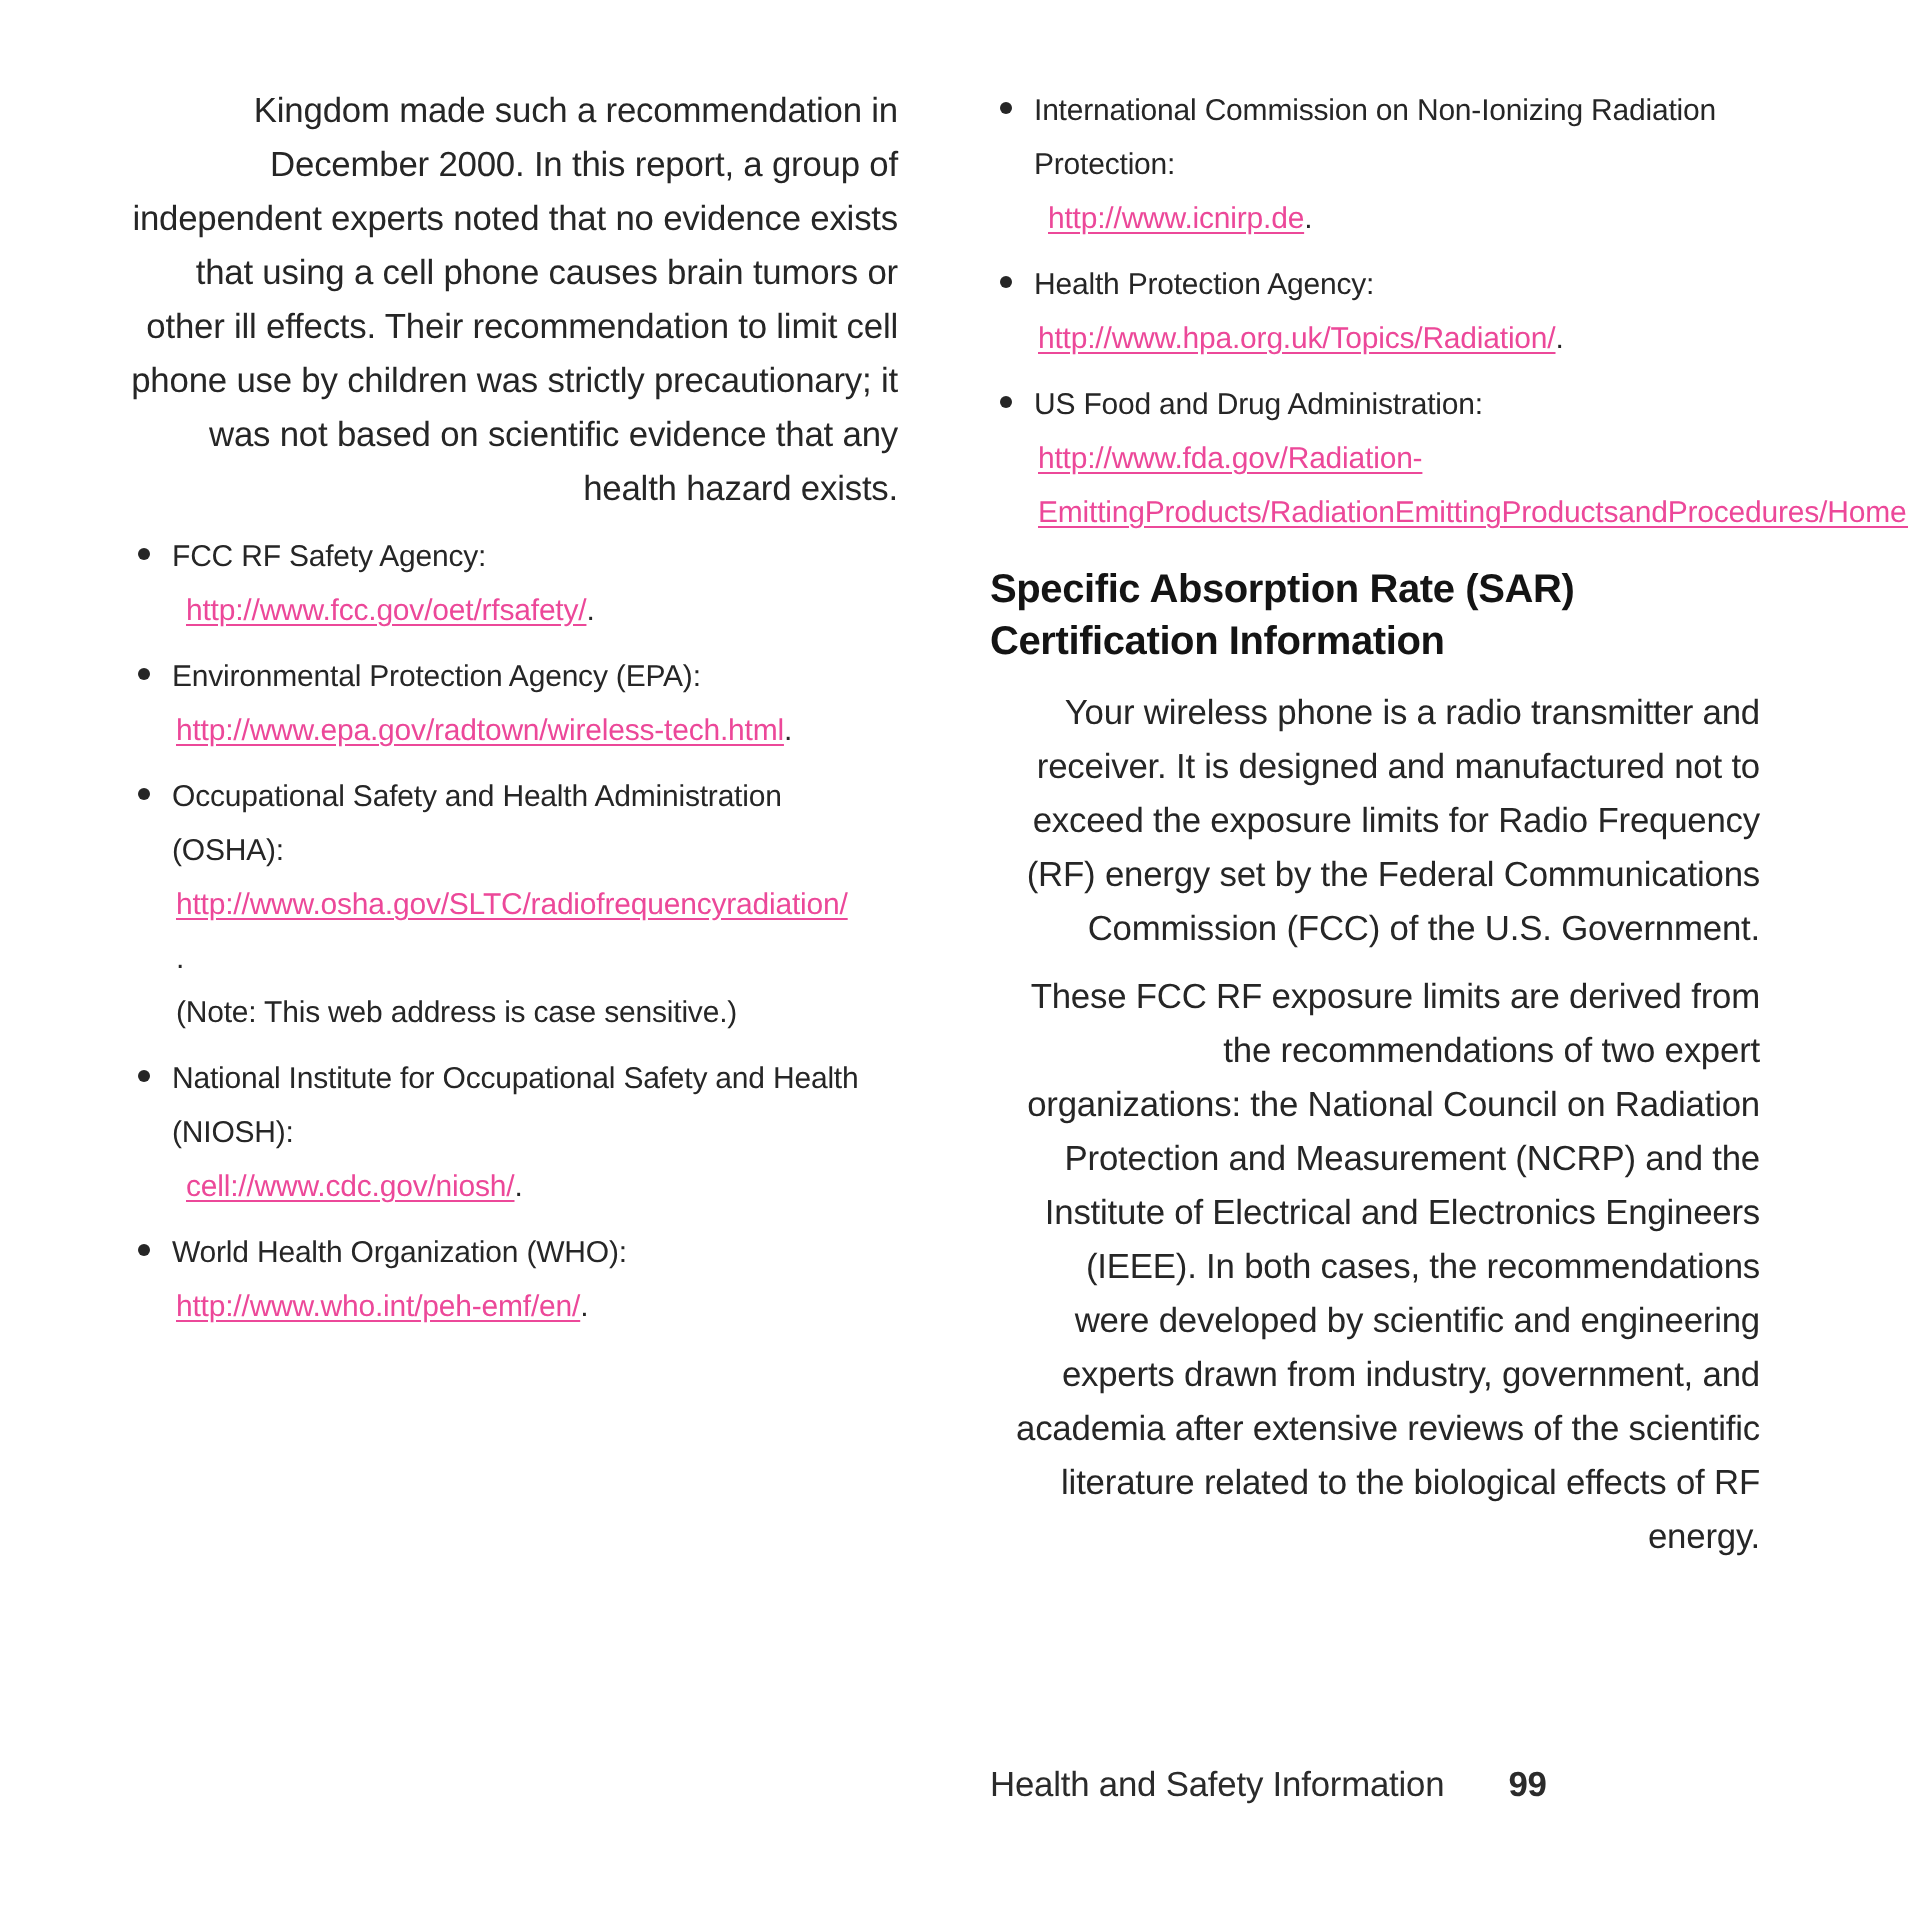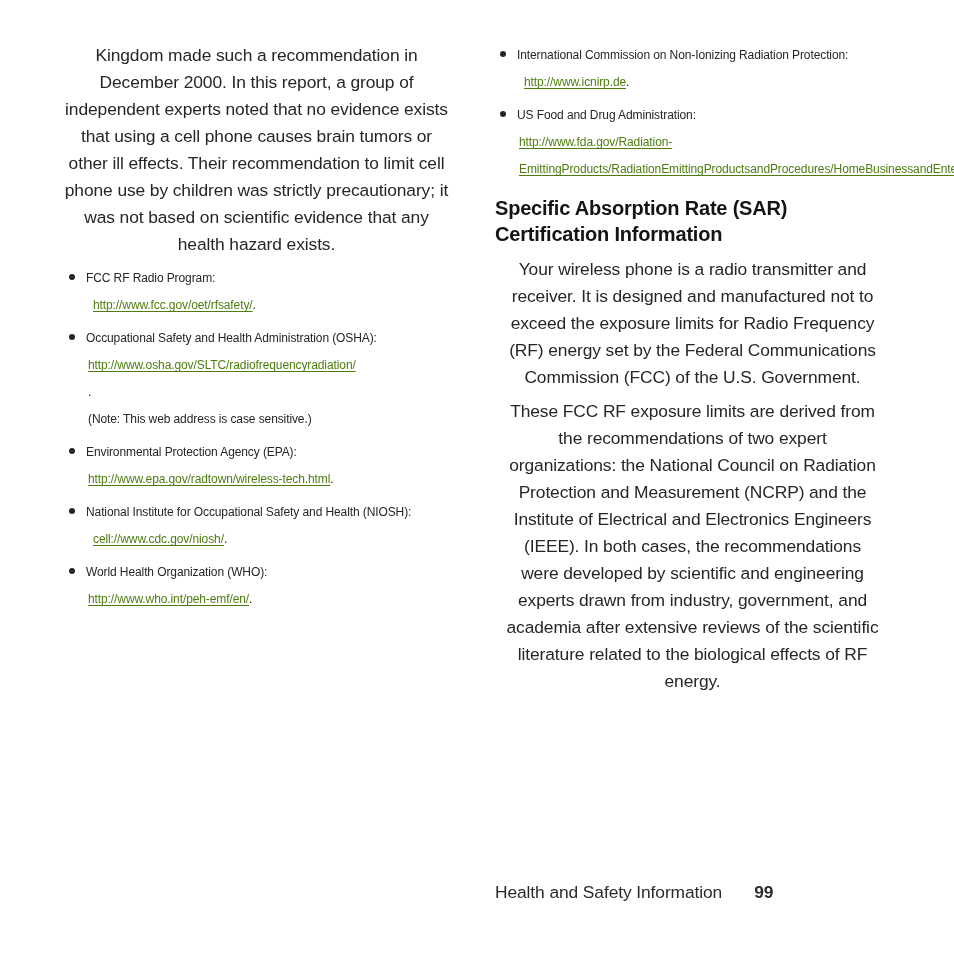--- a/index.html
+++ b/index.html
@@ -27,30 +27,30 @@
     width: 385px;
   }
   #col-left  { left: 64px; }
   #col-right { left: 495px; }
 
   .para {
     font-size: 17.4px;
     line-height: 27px;
     letter-spacing: -0.1px;
     margin: 0 0 7px 0;
-    text-align: center;
+    text-align: right;
     word-spacing: 0px;
   }
   .para.indented { margin-left: 10px; width: 375px; }
 
   .bullet-item {
     position: relative;
     padding-left: 22px;
     margin: 0 0 6px 0;
-    font-size: 12px;
+    font-size: 15px;
     line-height: 27px;
     letter-spacing: -0.1px;
   }
   .bullet-item .dot {
     position: absolute;
     left: 5px;
     top: 9px;
     width: 6px;
     height: 6px;
     background: #262626;
@@ -58,21 +58,21 @@
   }
   .bullet-label { display: block; }
   .url-line {
     display: block;
     padding-left: 2px;
   }
   .url-line.extra-indent { padding-left: 7px; }
   .url {
     text-decoration: underline;
     text-underline-offset: 2px;
-    color: #4d7c0f;
+    color: #ec4899;
   }
 
   .section-heading {
     font-size: 20px;
     line-height: 26px;
     font-weight: bold;
     letter-spacing: -0.2px;
     margin: 12px 0 9px 0;
     color: #141414;
   }
@@ -102,36 +102,36 @@
 <body>
 
 <div id="page">
 
   <div class="column" id="col-left">
 
     <p class="para">Kingdom made such a recommendation in December 2000. In this report, a group of independent experts noted that no evidence exists that using a cell phone causes brain tumors or other ill effects. Their recommendation to limit cell phone use by children was strictly precautionary; it was not based on scientific evidence that any health hazard exists.</p>
 
     <div class="bullet-item">
       <span class="dot"></span>
-      <span class="bullet-label">FCC RF Radio Program:</span>
+      <span class="bullet-label">FCC RF Safety Agency:</span>
       <span class="url-line extra-indent"><a class="url" href="#">http://www.fcc.gov/oet/rfsafety/</a><span>.</span></span>
+    </div>
+
+    <div class="bullet-item">
+      <span class="dot"></span>
+      <span class="bullet-label">Environmental Protection Agency (EPA):</span>
+      <span class="url-line"><a class="url" href="#">http://www.epa.gov/radtown/wireless-tech.html</a><span>.</span></span>
     </div>
 
     <div class="bullet-item">
       <span class="dot"></span>
       <span class="bullet-label">Occupational Safety and Health Administration (OSHA):</span>
       <span class="url-line"><a class="url" href="#">http://www.osha.gov/SLTC/radiofrequencyradiation/</a></span>
       <span class="url-line">.</span>
       <span class="url-line">(Note: This web address is case sensitive.)</span>
-    </div>
-
-    <div class="bullet-item">
-      <span class="dot"></span>
-      <span class="bullet-label">Environmental Protection Agency (EPA):</span>
-      <span class="url-line"><a class="url" href="#">http://www.epa.gov/radtown/wireless-tech.html</a><span>.</span></span>
     </div>
 
     <div class="bullet-item">
       <span class="dot"></span>
       <span class="bullet-label">National Institute for Occupational Safety and Health (NIOSH):</span>
       <span class="url-line extra-indent"><a class="url" href="#">cell://www.cdc.gov/niosh/</a><span>.</span></span>
     </div>
 
     <div class="bullet-item">
       <span class="dot"></span>
@@ -142,20 +142,25 @@
   </div>
 
   <div class="column" id="col-right">
 
     <div class="bullet-item">
       <span class="dot"></span>
       <span class="bullet-label">International Commission on Non-Ionizing Radiation Protection:</span>
       <span class="url-line extra-indent"><a class="url" href="#">http://www.icnirp.de</a><span>.</span></span>
     </div>
 
+    <div class="bullet-item">
+      <span class="dot"></span>
+      <span class="bullet-label">Health Protection Agency:</span>
+      <span class="url-line"><a class="url" href="#">http://www.hpa.org.uk/Topics/Radiation/</a><span>.</span></span>
+    </div>
 
     <div class="bullet-item">
       <span class="dot"></span>
       <span class="bullet-label">US Food and Drug Administration:</span>
       <span class="url-line"><a class="url" href="#">http://www.fda.gov/Radiation-EmittingProducts/RadiationEmittingProductsandProcedures/HomeBusinessandEntertainment/CellPhones/default.htm</a></span>
     </div>
 
     <h2 class="section-heading">Specific Absorption Rate (SAR) Certification Information</h2>
 
     <p class="para indented">Your wireless phone is a radio transmitter and receiver. It is designed and manufactured not to exceed the exposure limits for Radio Frequency (RF) energy set by the Federal Communications Commission (FCC) of the U.S. Government.</p>

